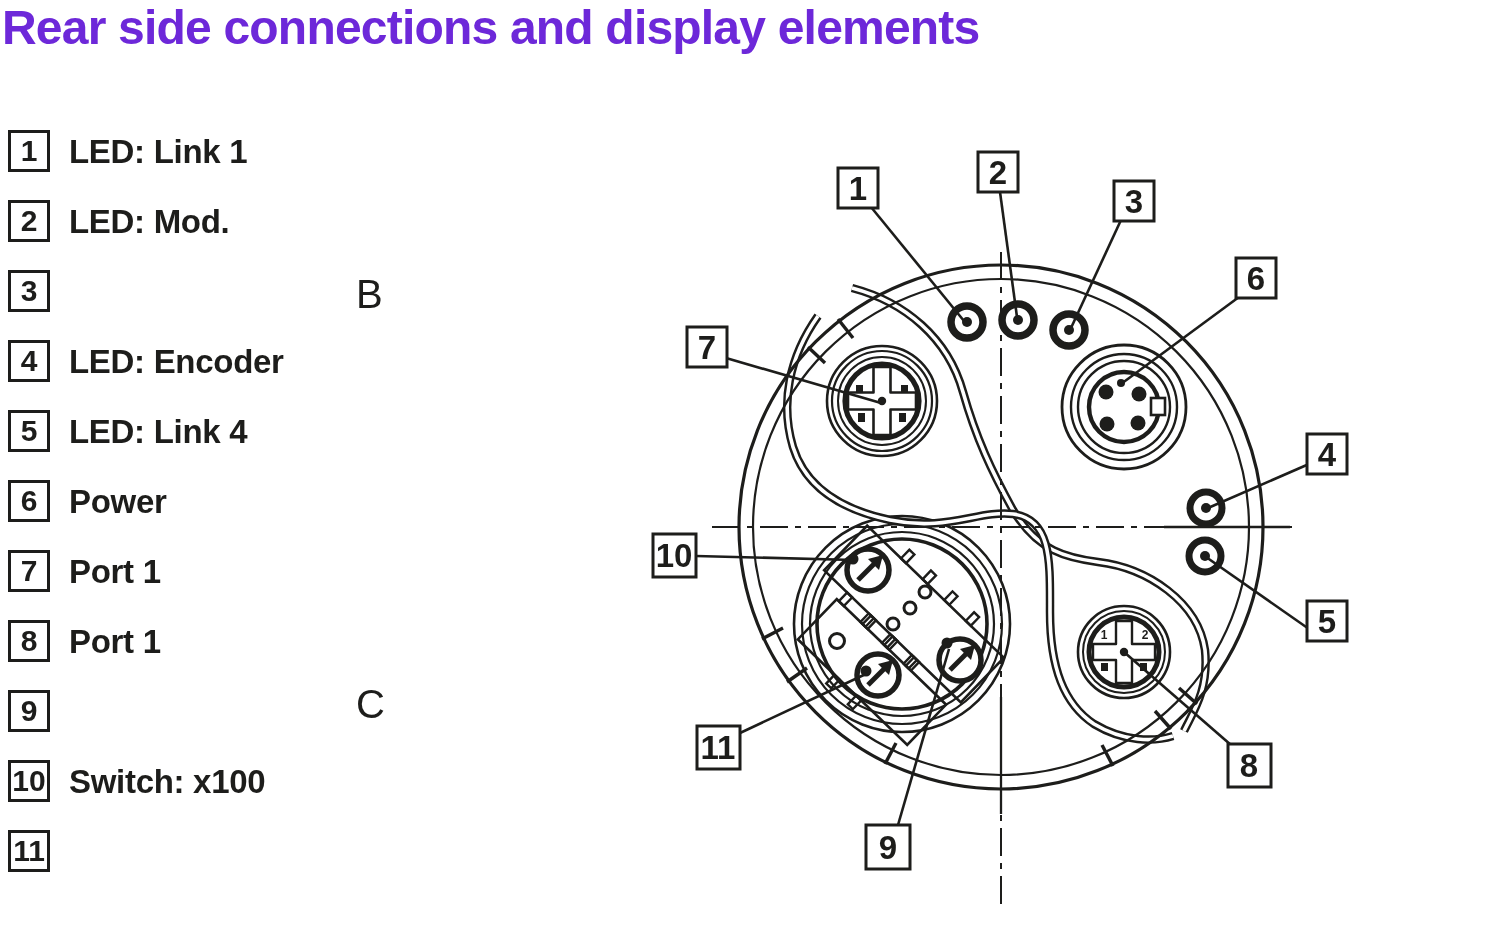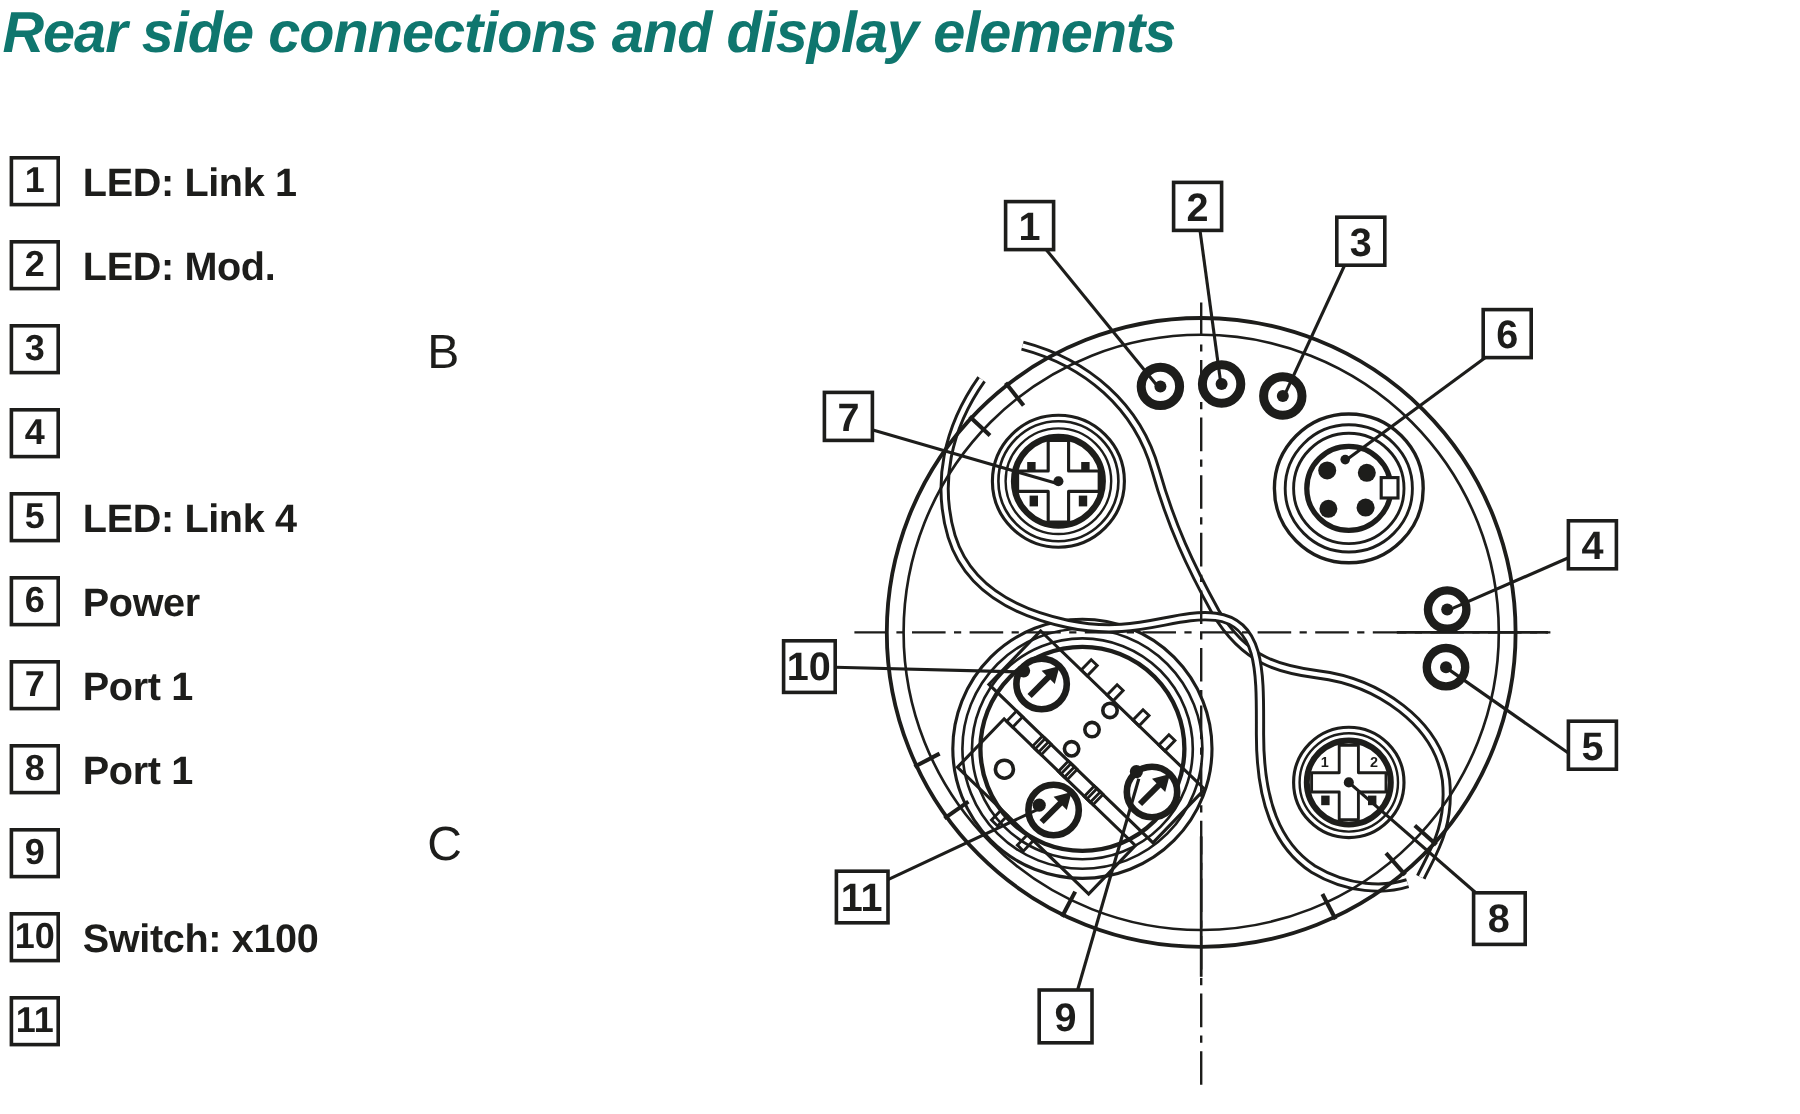--- a/index.html
+++ b/index.html
@@ -1,19 +1,19 @@
 <!DOCTYPE html>
 <html><head>
 <meta charset="utf-8">
 <style>
   html,body{margin:0;padding:0;background:#ffffff;}
   .page{position:relative;width:1500px;height:928px;background:#fff;overflow:hidden;
         font-family:"Liberation Sans",sans-serif;color:#1d1d1b;}
   .page-title{position:absolute;left:2px;top:0px;font-size:48px;font-weight:600;
-              letter-spacing:-0.8px;color:#0f766e;white-space:nowrap;font-style:italic;}
+              letter-spacing:-0.8px;color:#6d28d9;white-space:nowrap;}
   .legend{position:absolute;left:8px;top:130px;}
   .lrow{display:flex;align-items:flex-start;height:70px;}
   .lbox{display:flex;align-items:center;justify-content:center;flex:0 0 auto;
         width:36px;height:36px;border:3.5px solid #1d1d1b;
         font-size:30px;font-weight:600;line-height:1;}
   .llabel{margin-left:19px;font-size:33px;font-weight:600;letter-spacing:-0.3px;line-height:43px;text-align:right;}
   .ref{position:absolute;font-size:40px;font-weight:400;color:#1d1d1b;}
   .ref-b{left:356px;top:272px;}
   .ref-c{left:356px;top:682px;}
   svg text{font-family:"Liberation Sans",sans-serif;}
@@ -34,20 +34,21 @@
       </div>
     <div class="lrow">
         <span class="lbox">2</span>
         <span class="llabel">LED: Mod.</span>
       </div>
     <div class="lrow">
         <span class="lbox">3</span>
       </div>
     <div class="lrow">
         <span class="lbox">4</span>
+        <span class="llabel">LED: Encoder</span>
       </div>
     <div class="lrow">
         <span class="lbox">5</span>
         <span class="llabel">LED: Link 4</span>
       </div>
     <div class="lrow">
         <span class="lbox">6</span>
         <span class="llabel">Power</span>
       </div>
     <div class="lrow">

